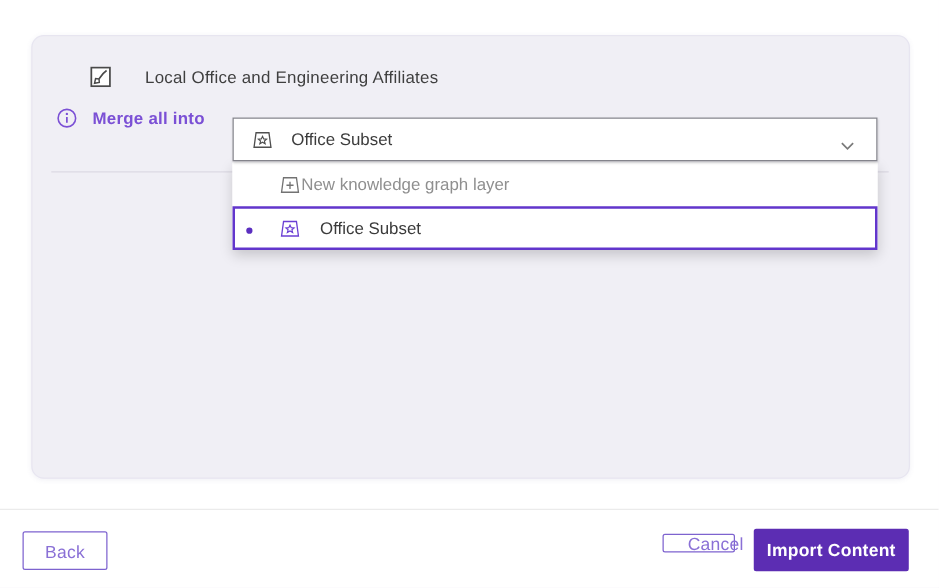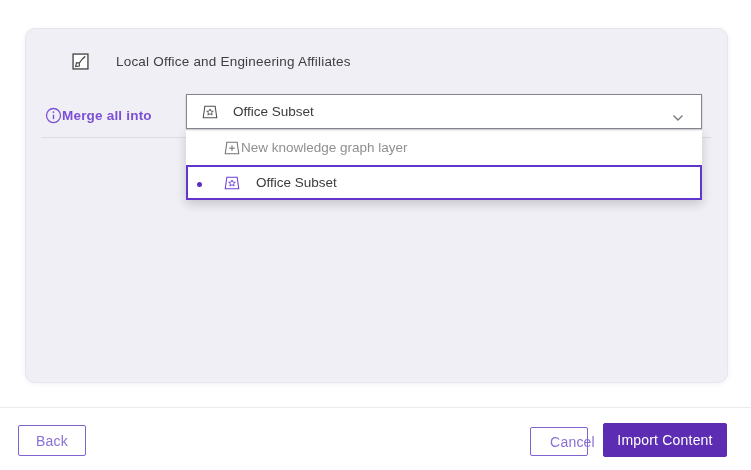--- a/index.html
+++ b/index.html
@@ -19,22 +19,22 @@
     border: 1px solid #e7e5f0;
     border-radius: 10px;
     box-shadow: 0 1px 4px rgba(110,110,160,0.10);
   }
   .row-source {
     position: absolute; left: 25px; top: 24px;
     display: flex; align-items: center; gap: 27px; margin-left: 21px;
   }
   .row-source .label { font-size: 13.5px; color: #3f3f3f; letter-spacing: .2px; }
   .row-merge {
-    position: absolute; left: 19px; top: 78px;
-    display: flex; align-items: center; gap: 0;
+    position: absolute; left: 19px; top: 57px;
+    display: flex; align-items: center; gap: 12px;
   }
   .row-merge .label { font-size: 13.5px; font-weight: bold; color: #7b50d5; letter-spacing: .2px; }
   .panel-divider {
     position: absolute; left: 15px; right: 16px; top: 108px;
     height: 1px; background: #dcdae4;
   }
   
   .select-field {
     position: absolute; left: 160px; top: 65px;
     width: 516px; height: 35px;
@@ -91,25 +91,25 @@
     border-radius: 2px;
     cursor: pointer;
     letter-spacing: .2px;
   }
   .btn-outline {
     background: #ffffff;
     border: 1.5px solid #7e63cf;
     color: #8a70d6;
   }
   .btn-back   { left: 18px;  top: 425px; width: 68px;  height: 31px; }
-  .btn-cancel { left: 530px; top: 427px; width: 58px;  height: 29px; padding-left: 27px; }
+  .btn-cancel { left: 530px; top: 427px; width: 58px;  height: 15px; padding-left: 27px; }
   .btn-import {
     left: 603px; top: 423px; width: 124px; height: 34px;
     background: #5c2db3; border: 1px solid #5c2db3;
-    color: #ffffff; font-weight: normal;
+    color: #ffffff; font-weight: bold;
   }
   .icon-wrap { display: inline-flex; align-items: center; justify-content: center; }
 </style>
 </head>
 <body>
 
 <div class="panel">
 
   <div class="row-source">
     <span class="icon-wrap">

